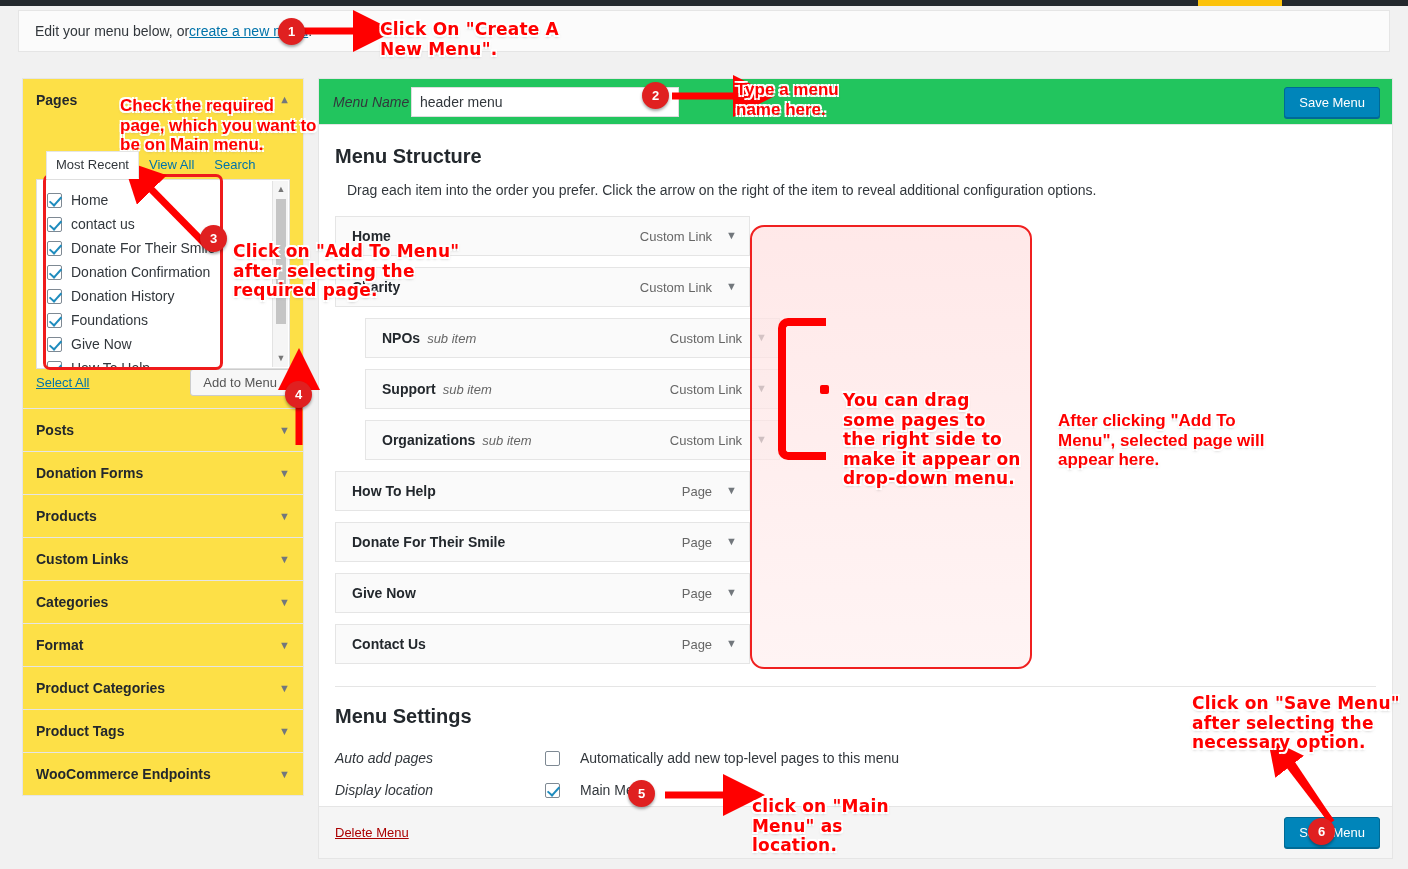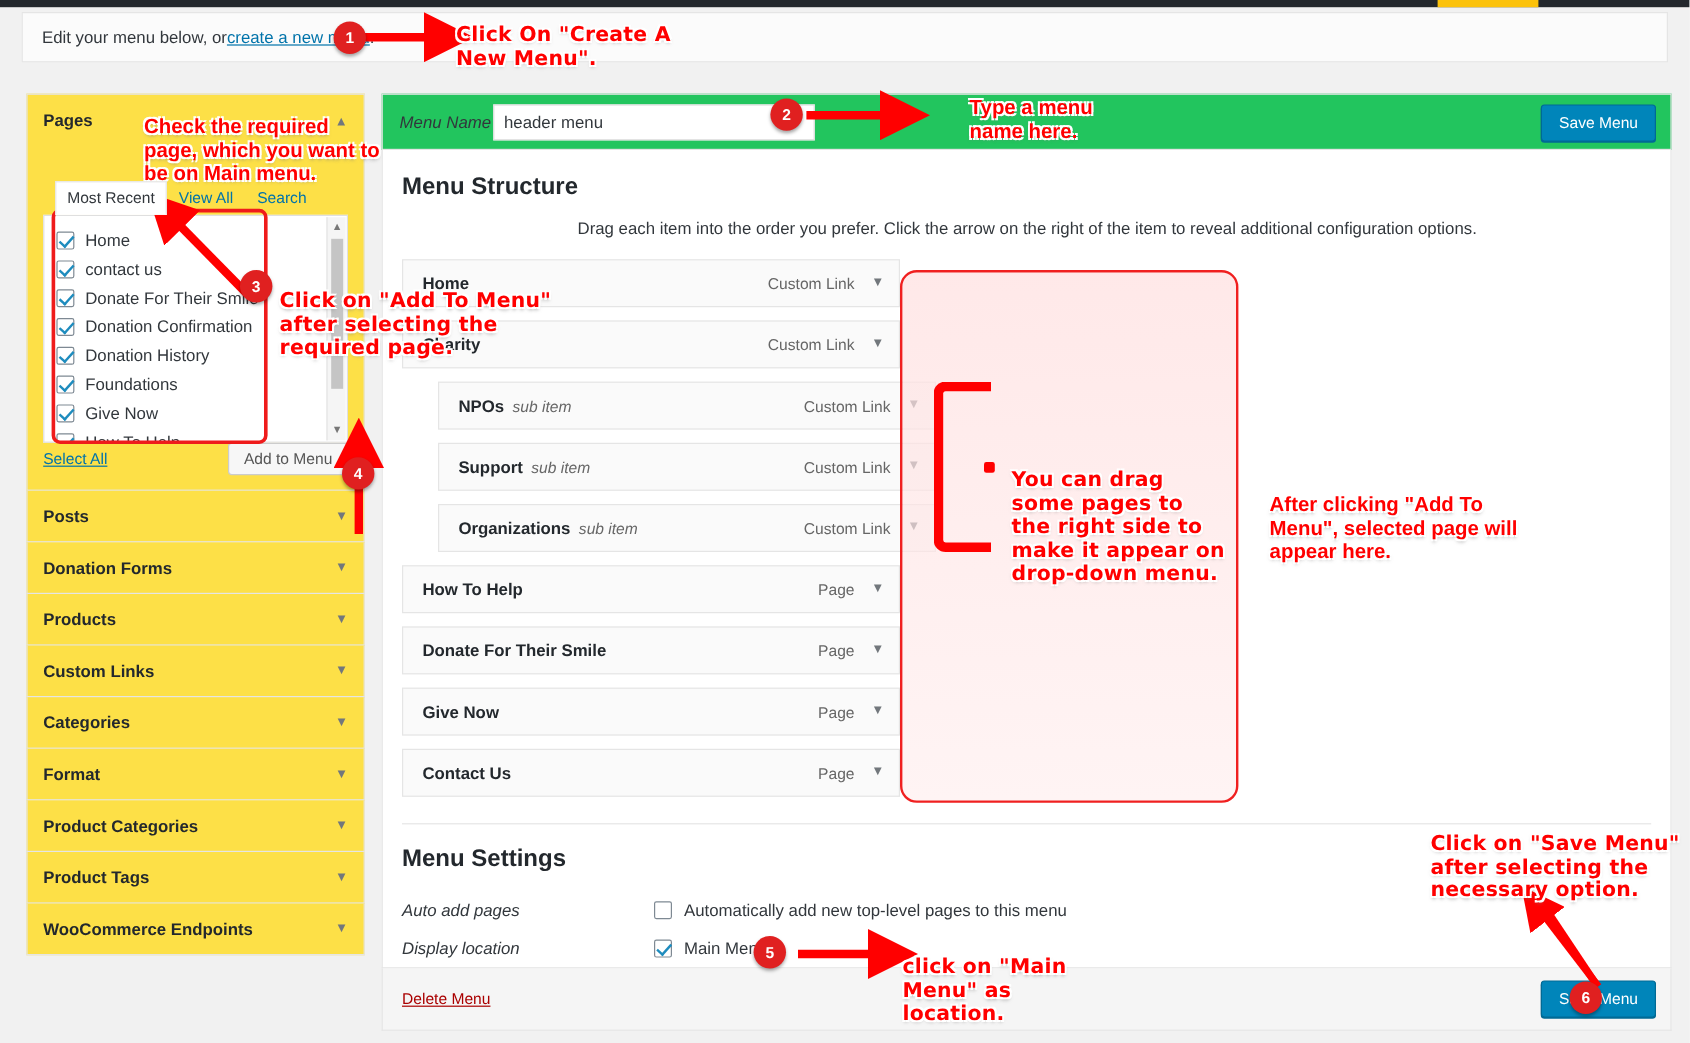--- a/index.html
+++ b/index.html
@@ -88,39 +88,39 @@
   .btn-primary {
     background: #0085ba; border: 1px solid #006a95; border-radius: 3px;
     color: #fff; font-size: 13px; padding: 7px 14px; cursor: pointer;
     box-shadow: 0 1px 0 #006a95;
     font-family: "Liberation Sans", sans-serif;
   }
   .save-top { position: absolute; right: 12px; top: 8px; }
 
   .main-body { background: #fff; border: 1px solid #e5e5e5; border-top: none; padding: 20px 16px 0 16px; min-height: 600px; }
   .h2 { font-size: 20px; font-weight: bold; color: #23282d; margin: 0 0 14px 0; }
-  .muted { font-size: 14px; color: #32373c; margin: 0 0 18px 1px; text-align: center; }
+  .muted { font-size: 14px; color: #32373c; margin: 0 0 18px 12px; }
 
   .menu-items { position: relative; }
   .mi {
     background: #fafafa; border: 1px solid #e5e5e5; height: 40px;
     display: flex; align-items: center; justify-content: space-between;
     padding: 0 12px 0 16px; margin-bottom: 11px; width: 415px; position: relative;
   }
   .mi.sub { margin-left: 30px; }
   .mi-title { font-size: 14px; font-weight: bold; color: #23282d; }
   .mi-sub { font-size: 13px; font-style: italic; color: #666; font-weight: normal; margin-left: 7px; }
   .mi-right { display: flex; align-items: flex-start; gap: 14px; }
   .mi-type { font-size: 13px; color: #666; }
   .mi-caret { font-size: 11px; color: #72777c; }
 
   .settings { border-top: 1px solid #e5e5e5; margin-top: 22px; padding-top: 18px; }
   .srow { display: flex; align-items: center; height: 32px; font-size: 14px; }
   .slabel { width: 210px; font-style: italic; color: #32373c; }
-  .scheck { display: flex; align-items: center; gap: 1px; color: #32373c; }
+  .scheck { display: flex; align-items: center; gap: 11px; color: #32373c; }
 
   .main-foot {
     background: #f5f5f5; border: 1px solid #e5e5e5; border-top: none;
     height: 52px; display: flex; align-items: center; justify-content: space-between;
     padding: 0 12px 0 16px;
   }
   .delete-link { font-size: 13px; color: #a00; text-decoration: underline; cursor: pointer; }
 
   
   .ann { position: absolute; pointer-events: none; }
@@ -412,21 +412,21 @@
 
       <line x1="665" y1="795" x2="730" y2="795" stroke="#f00" stroke-width="7" marker-end="url(#ah)"></line>
 
       <line x1="1290" y1="760" x2="1330" y2="820" stroke="#f00" stroke-width="6"></line>
       <polygon points="1292,762 1276,766 1284,748" fill="#f00" transform="rotate(0)"></polygon>
       <line x1="1332" y1="822" x2="1286" y2="762" stroke="#f00" stroke-width="6" marker-end="url(#ah)"></line>
     </svg>
 
     <div class="ann-text f-comic" style="left:380px; top:20px;">Click On "Create A
 New Menu".</div>
-    <div class="ann-text f-arial" style="left:808px; top:80px;">Type a menu
+    <div class="ann-text f-arial" style="left:736px; top:80px;">Type a menu
 name here.</div>
     <div class="ann-text f-arial" style="left:120px; top:96px;">Check the required
 page, which you want to
 be on Main menu.</div>
     <div class="ann-text f-comic" style="left:233px; top:242px;">Click on "Add To Menu"
 after selecting the
 required page.</div>
     <div class="ann-text f-comic" style="left:843px; top:391px;">You can drag
 some pages to
 the right side to

